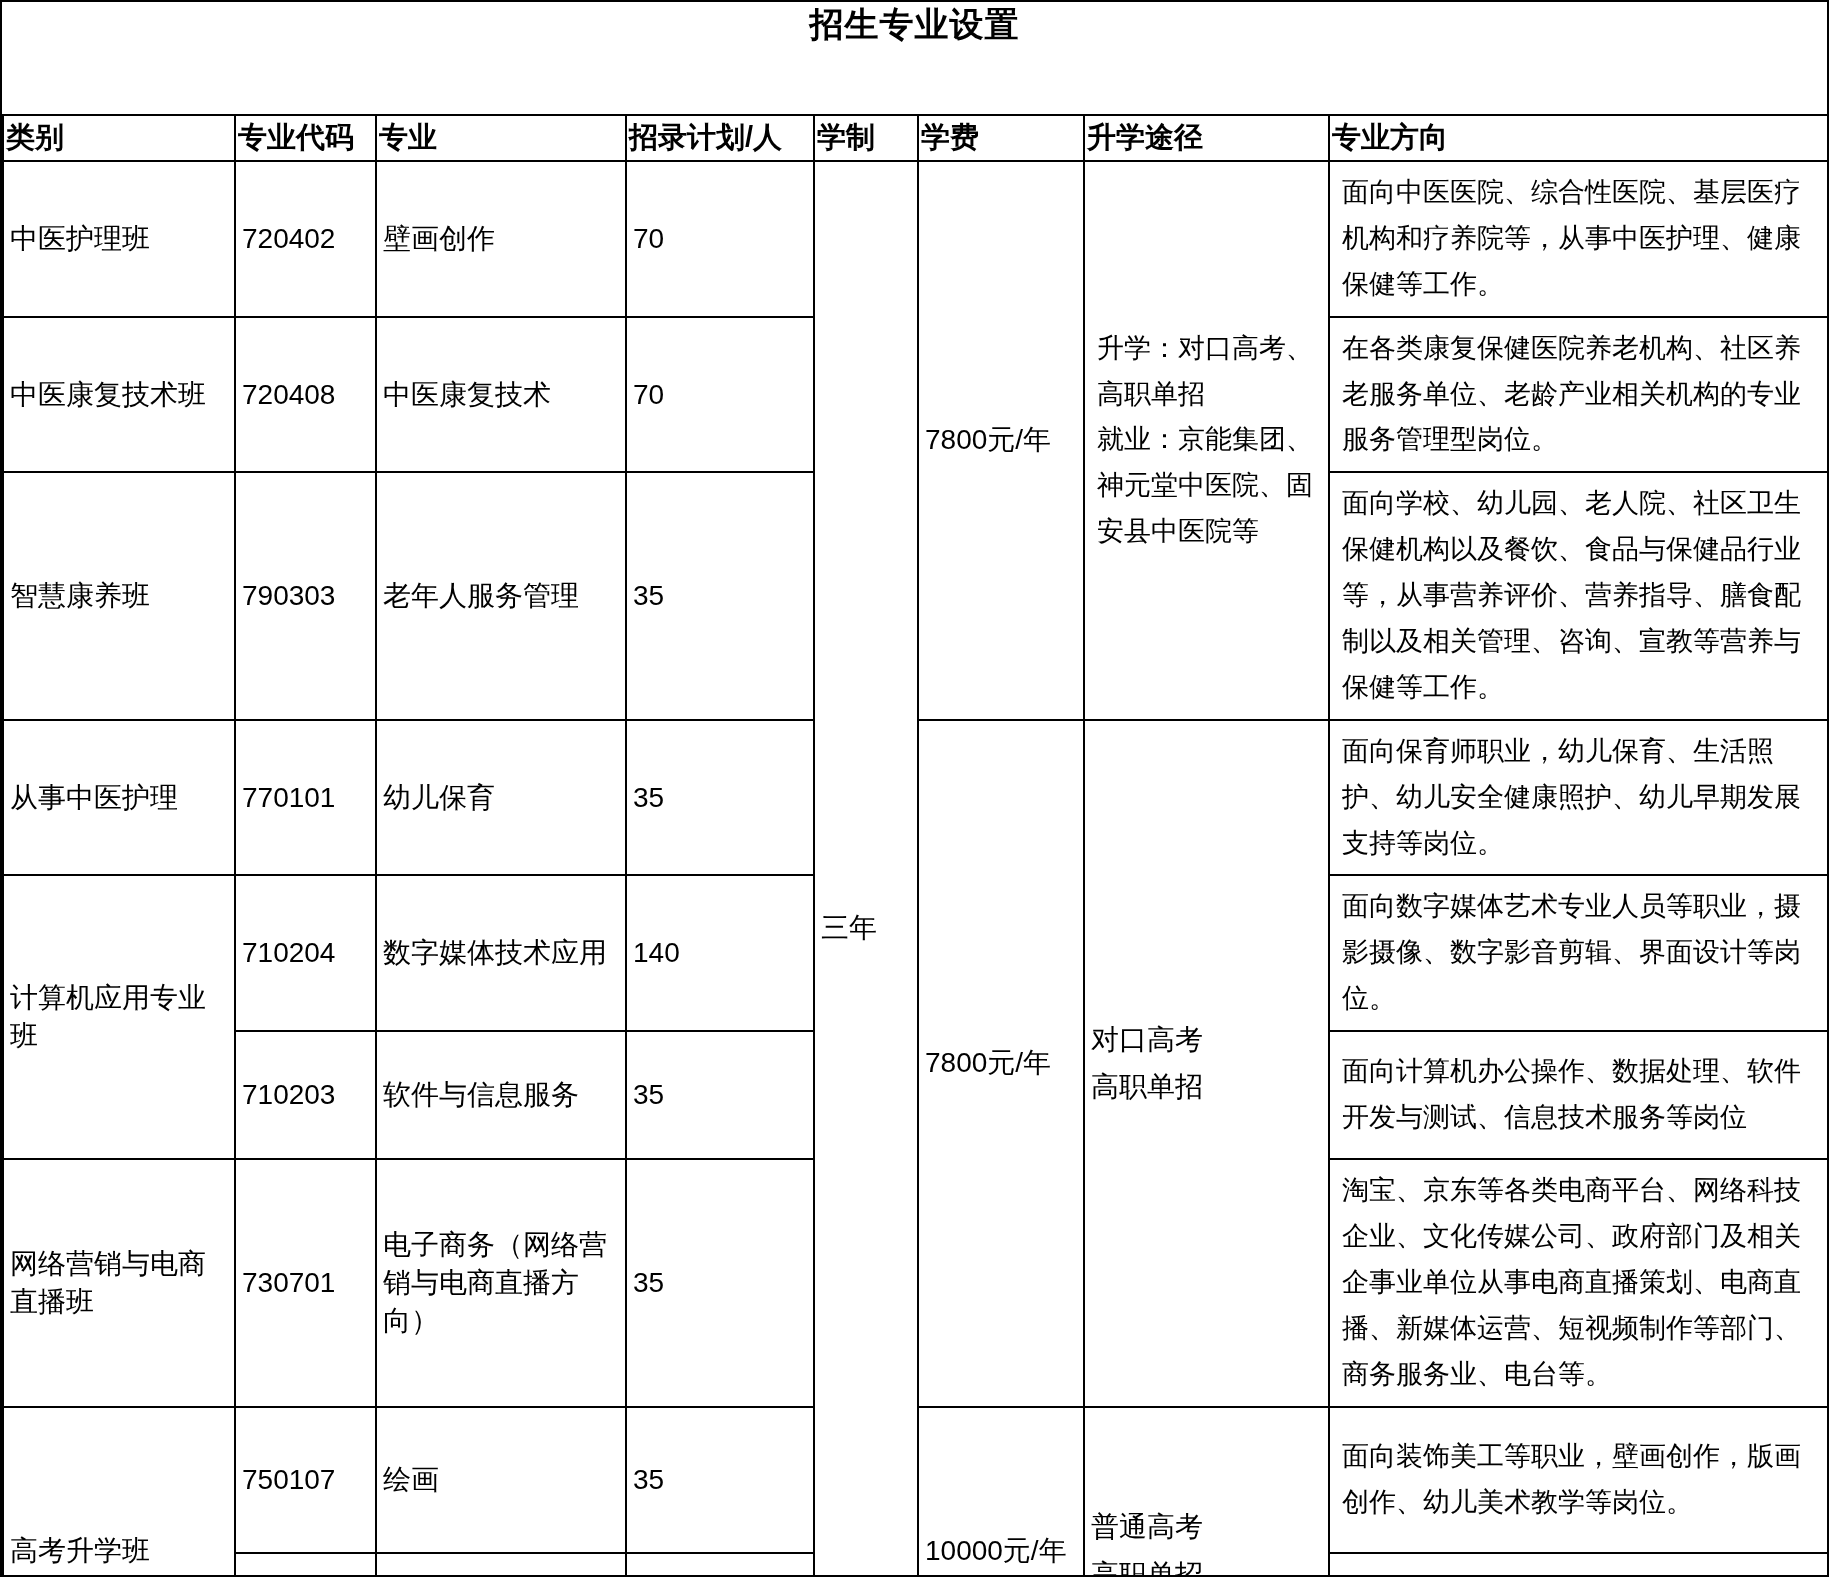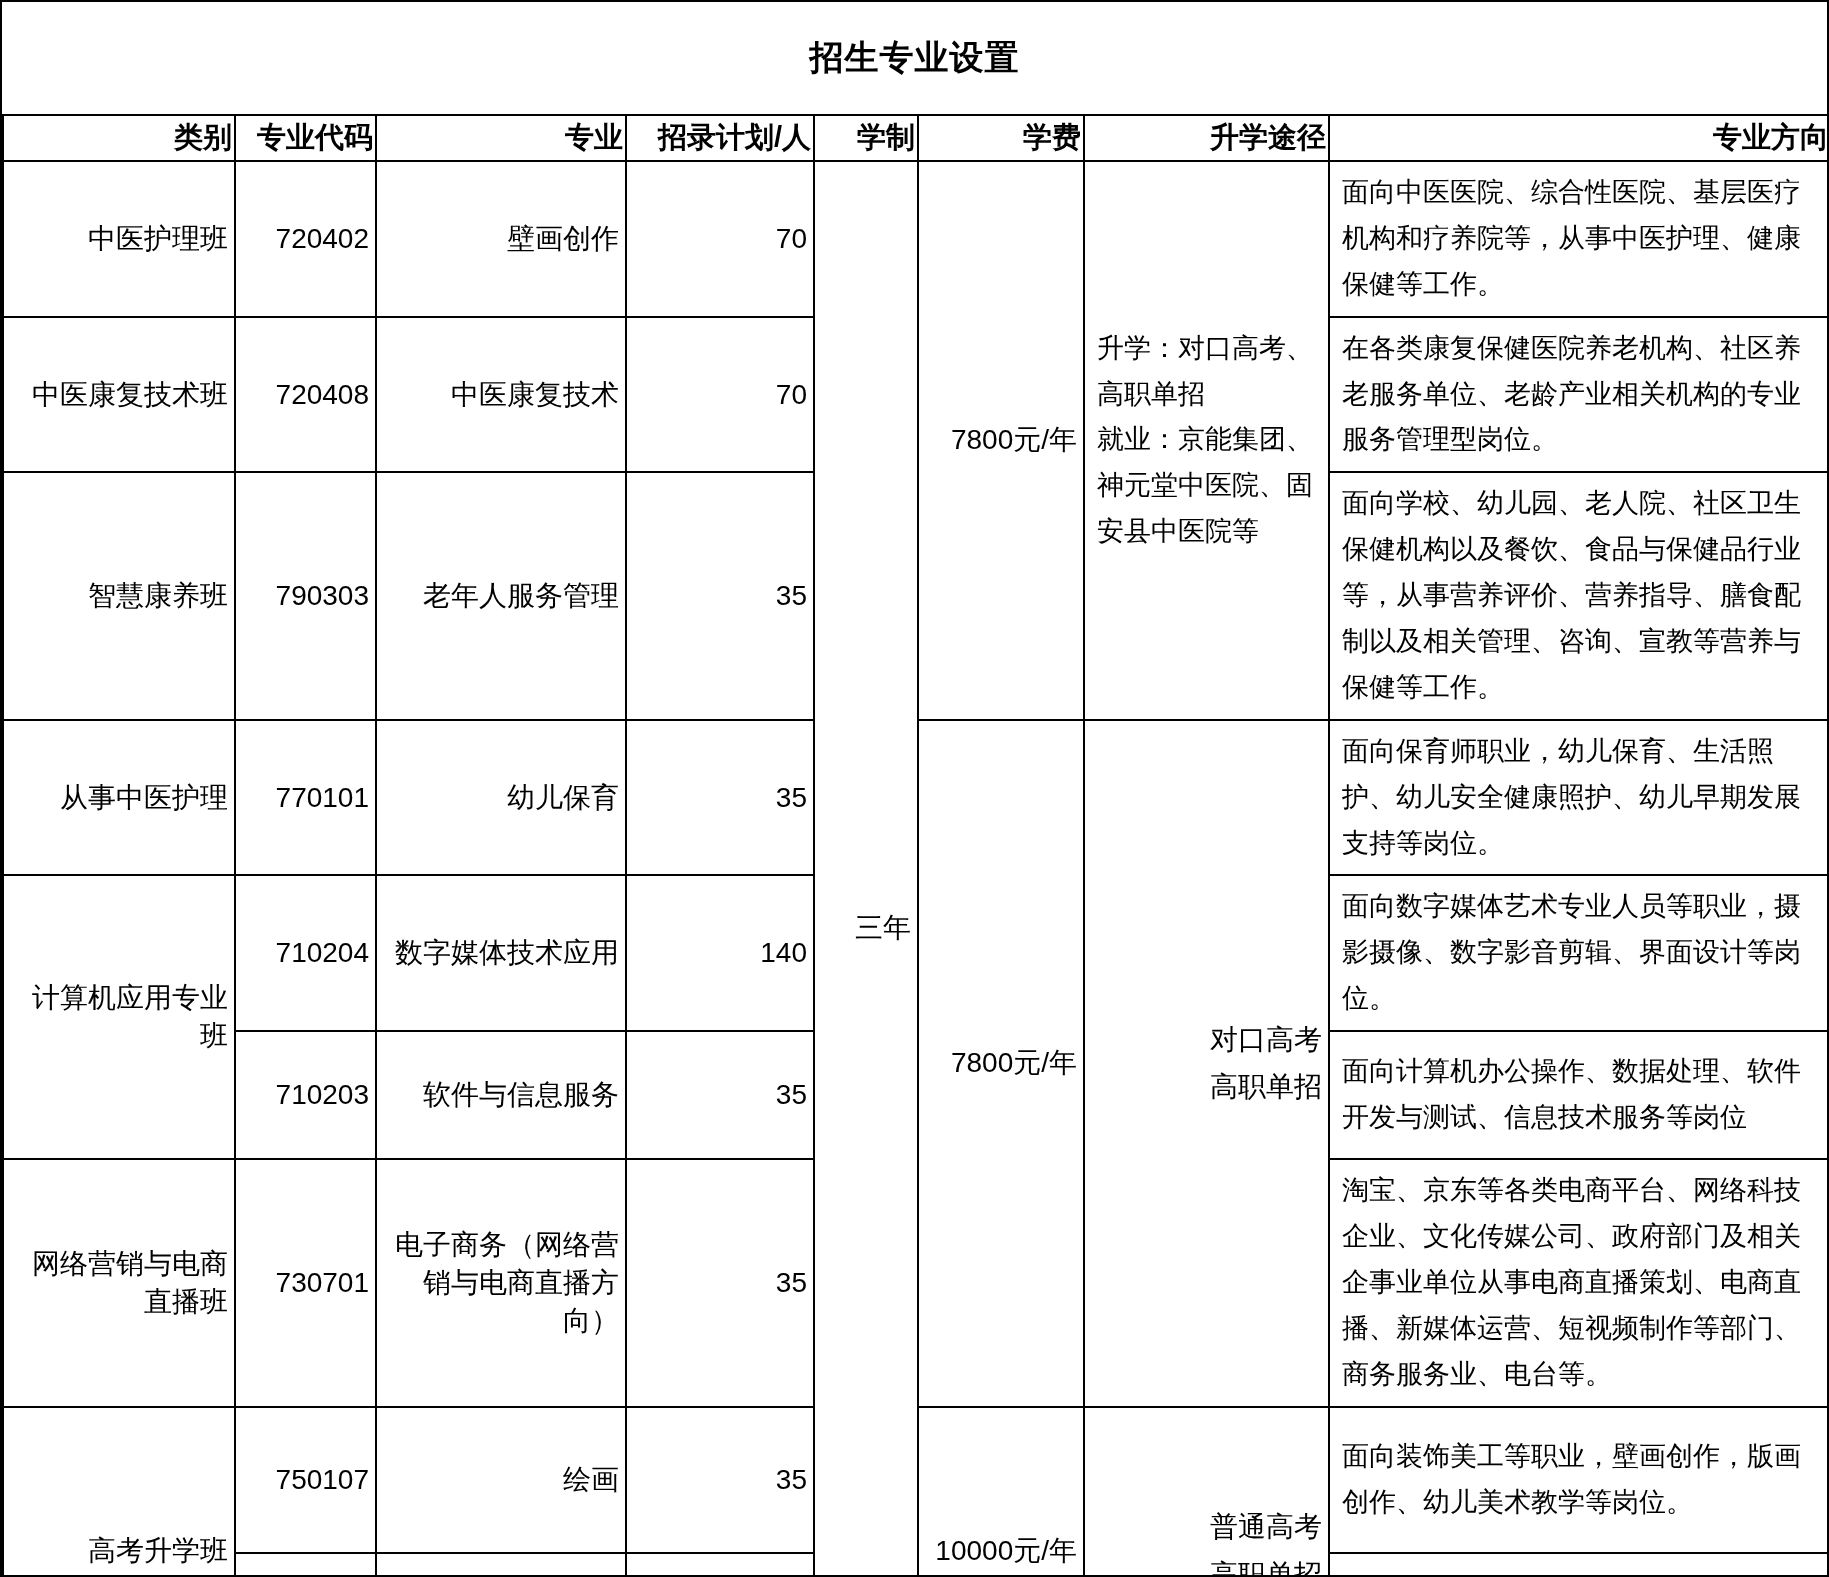--- a/index.html
+++ b/index.html
@@ -7,32 +7,32 @@
     width:1829px; height:1577px;
     box-sizing:border-box;
     border:2px solid #000;
     background:#fff;
     color:#000;
     font-family:"Liberation Sans", sans-serif;
     display:flex; flex-direction:column;
   }
   .titlebar {
     height:112px; flex:0 0 auto;
-    display:flex; flex-direction:column; justify-content:center; align-items:center;
+    display:flex; flex-direction:column; justify-content:flex-start; align-items:center;
     gap:8px;
   }
   .title-line1 { font-size:34px; font-weight:bold; letter-spacing:1px; }
   .title-line2 { font-size:31px; font-weight:bold; letter-spacing:1px; }
   table.enroll {
     border-collapse:collapse; table-layout:fixed;
     width:100%; flex:1 1 auto;
   }
   .enroll th, .enroll td {
     border:2px solid #000;
-    text-align:right; vertical-align:middle;
+    text-align:left; vertical-align:middle;
     font-size:28px;
     padding:4px 6px;
     box-sizing:border-box;
     overflow:hidden;
     word-break:break-all;
   }
   .enroll th { font-size:29px; font-weight:bold; height:45px; padding:2px; }
   .enroll td.dir {
     text-align:left;
     font-size:27px;

